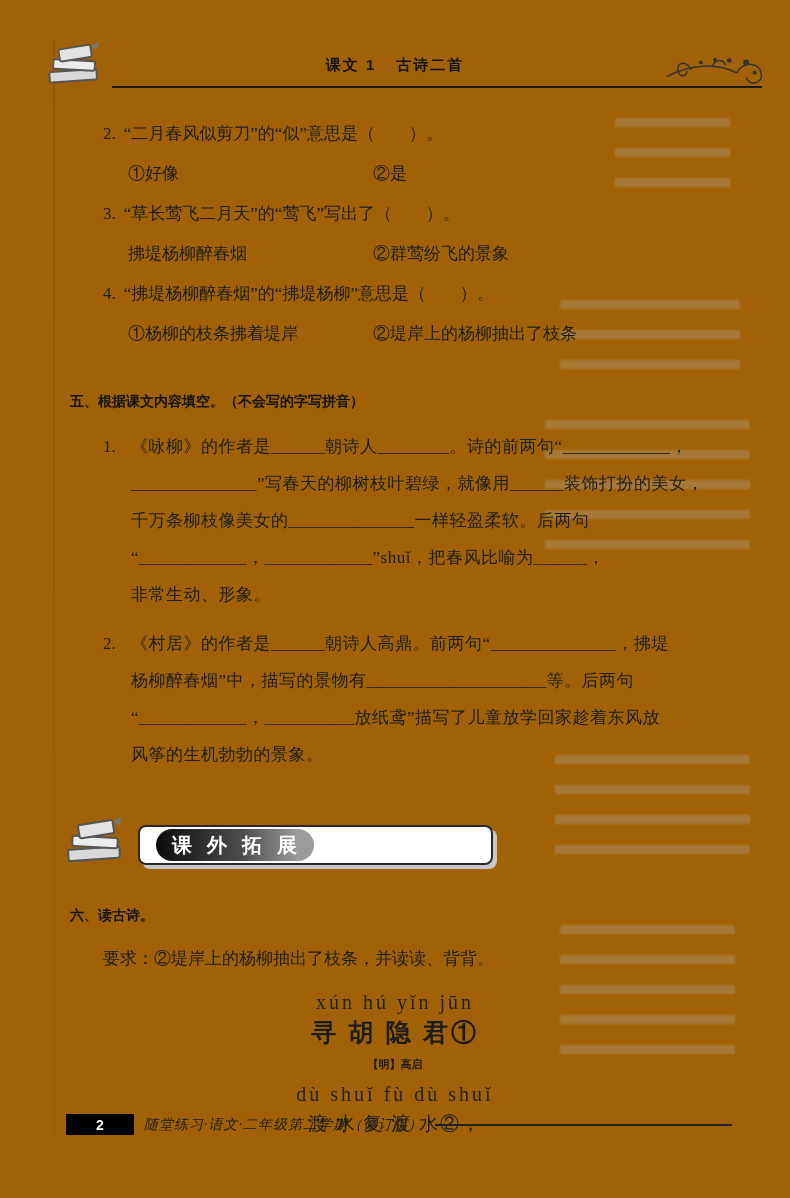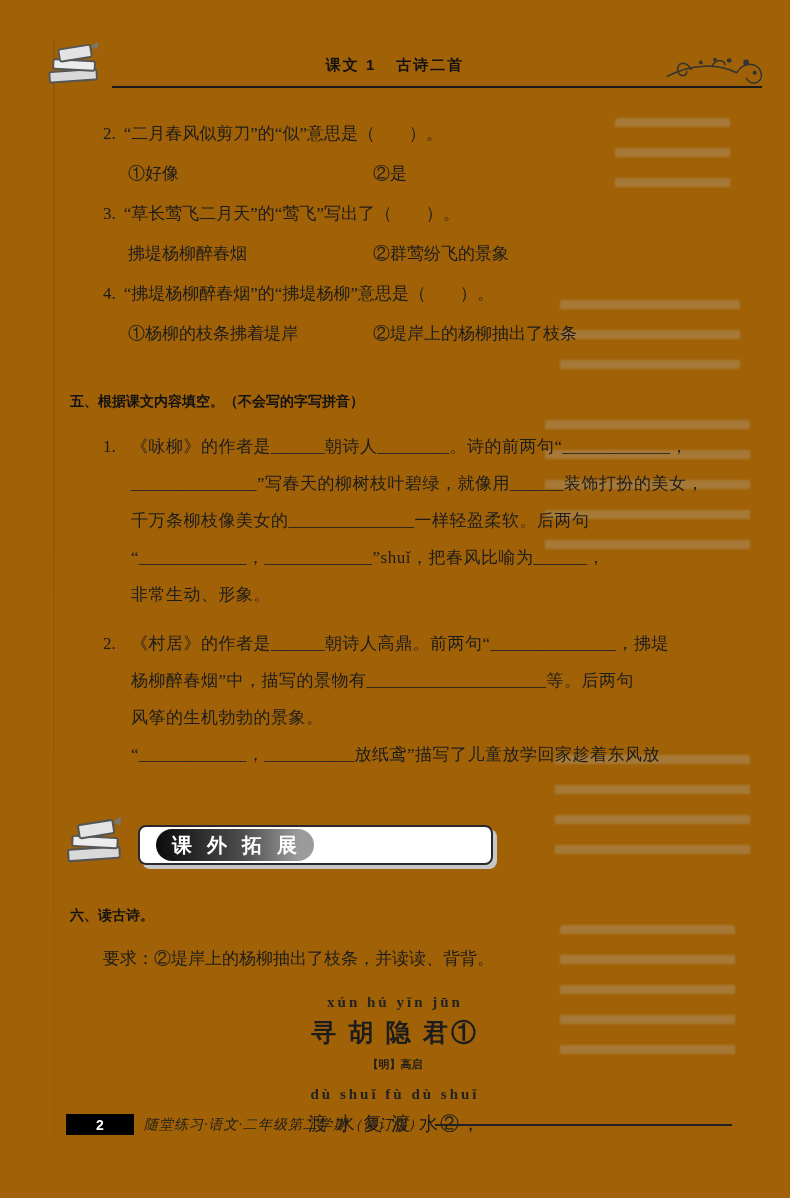--- a/index.html
+++ b/index.html
@@ -74,21 +74,21 @@
     color: #ffffff;
     font-family: "Liberation Sans", "DejaVu Sans", sans-serif;
     font-weight: bold; font-size: 20px; line-height: 30px;
     letter-spacing: 15px; padding: 1px 2px 1px 16px; border-radius: 16px;
   }
   .sec6 { margin-top: 26px; }
   .requirement { margin: 10px 0 0 33px; line-height: 37px; }
 
   
   .poem { margin-top: 10px; width: 790px; margin-left: -70px; text-align: center; }
-  .poem-pinyin { font-size: 15px; letter-spacing: 3px; line-height: 30px; color: #222; font-weight: bold; }
+  .poem-pinyin { font-size: 20px; letter-spacing: 3px; line-height: 30px; color: #222; }
   .poem-title { font-size: 25px; font-weight: bold; letter-spacing: 3px; line-height: 32px; }
   .poem-author { font-size: 11px; font-weight: bold; line-height: 30px; }
   .poem-line { font-size: 19px; letter-spacing: 2px; line-height: 30px; }
 
   
   .footer { position: absolute; left: 66px; right: 58px; top: 1114px; display: flex; align-items: center; z-index: 2; }
   .page-num-box {
     background: #000; color: #fff; width: 68px; height: 21px; flex: 0 0 auto;
     display: flex; align-items: center; justify-content: center;
     font-family: "Liberation Sans", "DejaVu Sans", sans-serif; font-weight: bold; font-size: 14px;
@@ -183,22 +183,22 @@
         <div class="fill-line">“____________，____________”shuǐ，把春风比喻为______，</div>
         <div class="fill-line">非常生动、形象。</div>
       </div>
     </div>
 
     <div class="fill-item">
       <span class="fi-num">2.</span>
       <div class="fi-lines">
         <div class="fill-line">《村居》的作者是______朝诗人高鼎。前两句“______________，拂堤</div>
         <div class="fill-line">杨柳醉春烟”中，描写的景物有____________________等。后两句</div>
+        <div class="fill-line">“____________，__________放纸鸢”描写了儿童放学回家趁着东风放</div>
         <div class="fill-line">风筝的生机勃勃的景象。</div>
-        <div class="fill-line">“____________，__________放纸鸢”描写了儿童放学回家趁着东风放</div>
       </div>
     </div>
 
     <div class="banner">
       <span class="icon-books banner-icon" style="position:static;">
         <svg viewBox="0 0 70 52" width="72" height="54" aria-hidden="true">
           <g stroke="#555" stroke-width="2">
             <rect x="8" y="32" width="50" height="11" rx="2" fill="#d9d9d9" transform="rotate(-4 33 37)"></rect>
             <rect x="12" y="21" width="44" height="10" rx="2" fill="#ececec" transform="rotate(3 34 26)"></rect>
             <rect x="18" y="7" width="34" height="13" rx="2" fill="#e3e3e3" transform="rotate(-9 35 13)"></rect>

